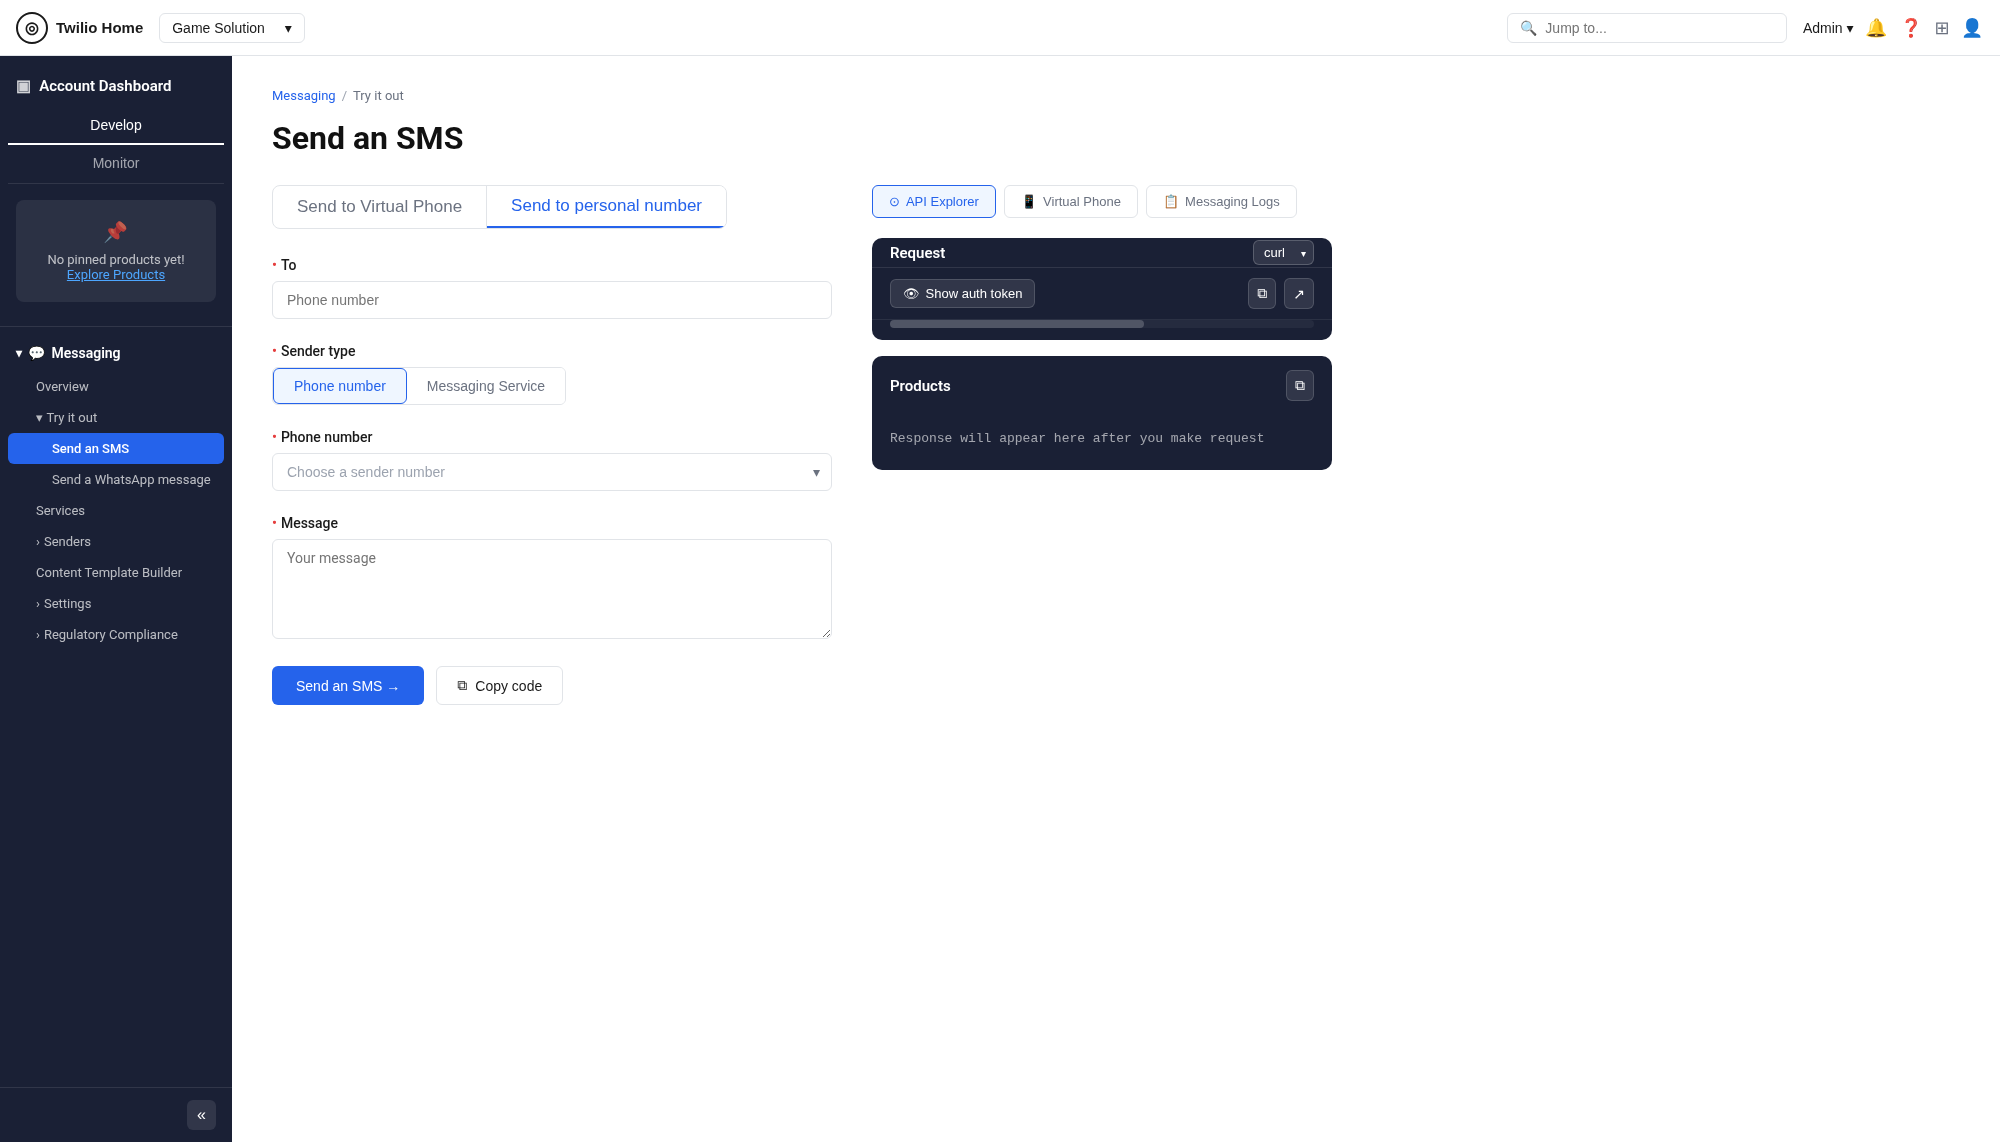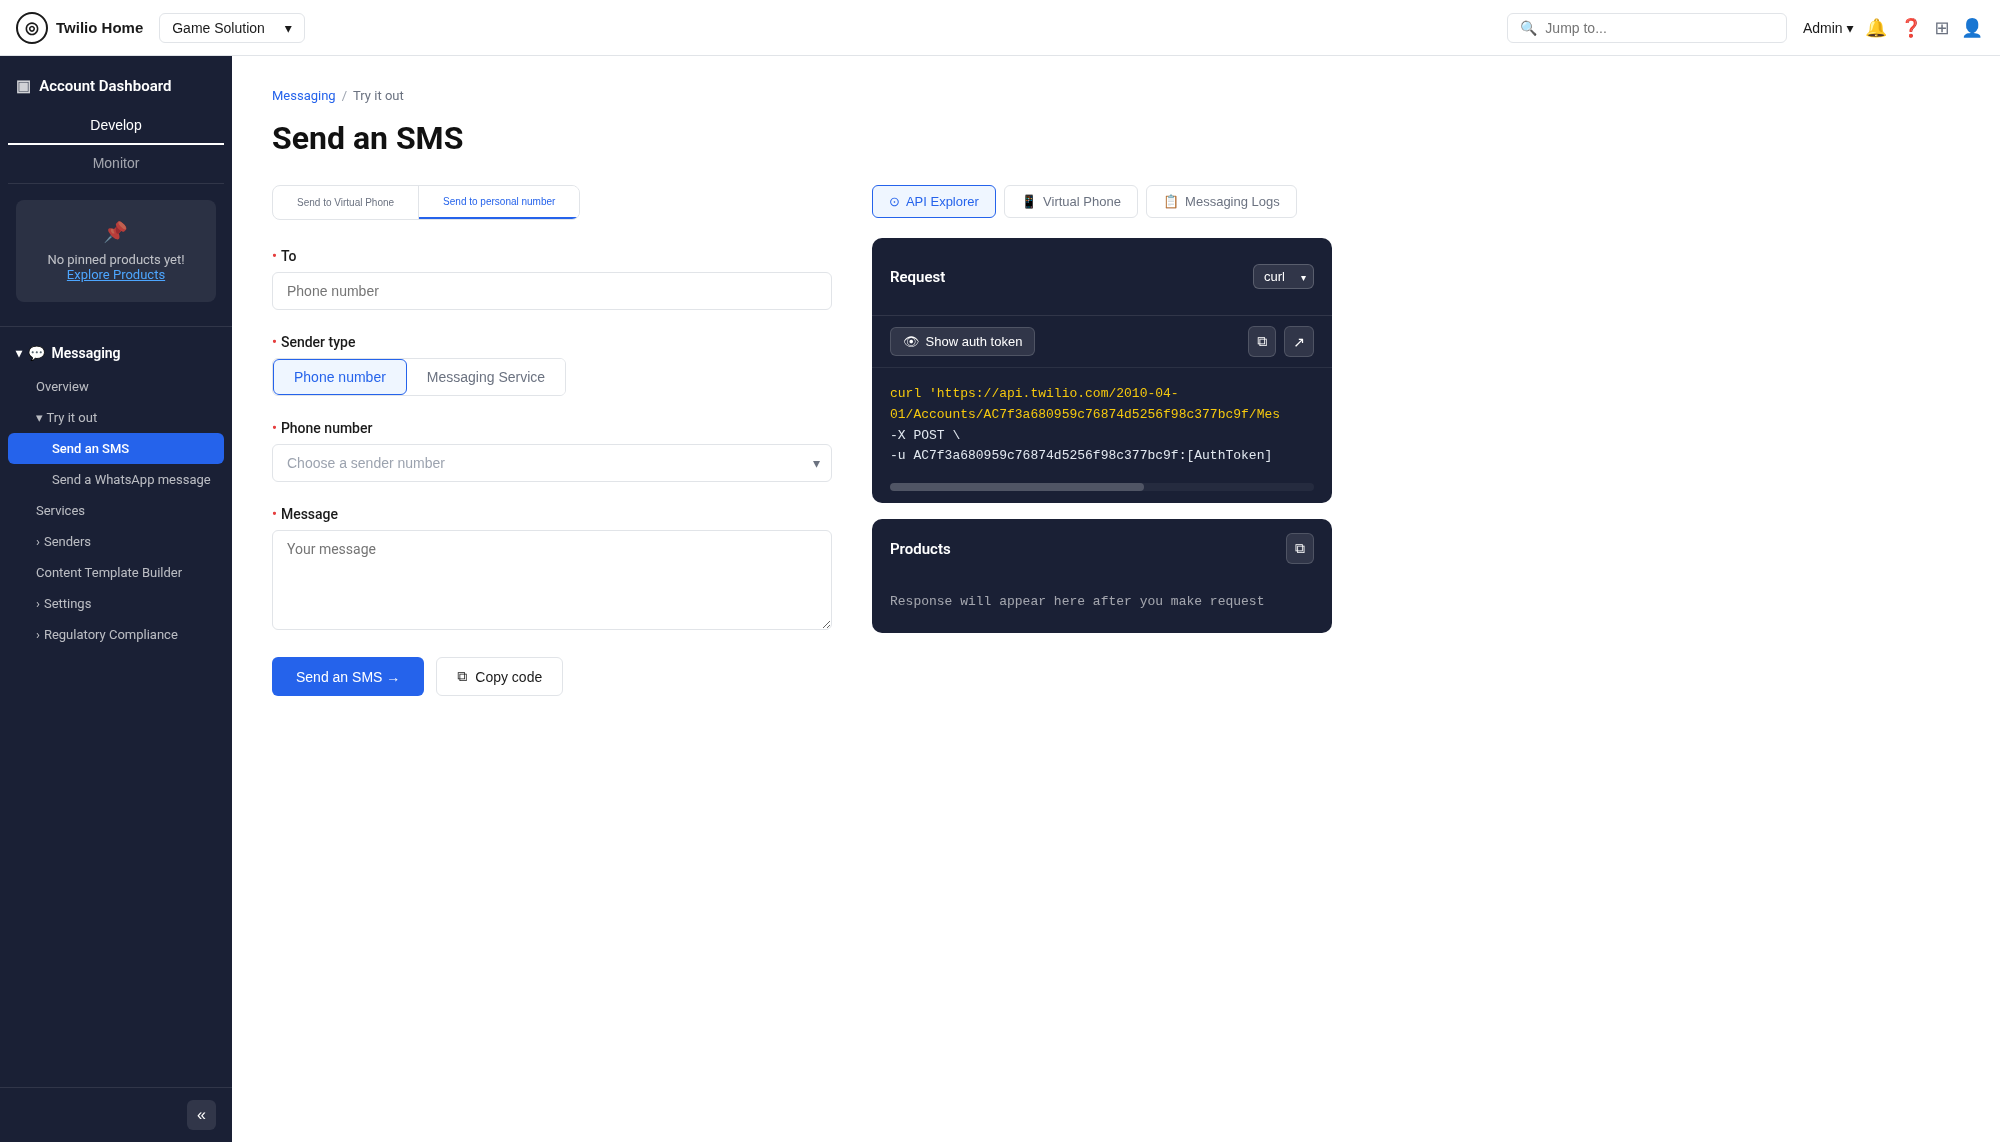--- a/index.html
+++ b/index.html
@@ -101,21 +101,21 @@
     
     .content { flex: 1; overflow-y: auto; background: #fff; padding: 32px 40px; }
     .breadcrumb { display: flex; align-items: center; gap: 6px; font-size: 13px; margin-bottom: 16px; color: #6b7280; }
     .breadcrumb-link { color: #2563eb; cursor: pointer; text-decoration: none; }
     .breadcrumb-sep { color: #9ca3af; }
     .page-title { font-size: 32px; font-weight: 700; color: #111; margin-bottom: 28px; }
 
     
     .form-tabs { display: flex; border: 1px solid #e1e4e8; border-radius: 8px; width: fit-content; margin-bottom: 28px; overflow: hidden; }
     .form-tab {
-      padding: 10px 24px; font-size: 10px; cursor: pointer; background: none; border: none;
+      padding: 10px 24px; font-size: 17px; cursor: pointer; background: none; border: none;
       color: #6b7280; border-right: 1px solid #e1e4e8;
     }
     .form-tab:last-child { border-right: none; }
     .form-tab.active { background: #fff; color: #2563eb; font-weight: 500; border-bottom: 2px solid #2563eb; }
 
     
     .two-col { display: flex; gap: 40px; }
     .form-col { flex: 1; max-width: 560px; }
     .field-group { margin-bottom: 24px; }
     .field-label {
@@ -167,21 +167,21 @@
       display: flex; align-items: center; gap: 6px; padding: 8px 16px;
       border: 1px solid #e1e4e8; border-radius: 6px; font-size: 13px;
       cursor: pointer; background: #fff; color: #6b7280;
     }
     .panel-tab.active { border-color: #2563eb; color: #2563eb; background: #eff6ff; }
     .code-box {
       background: #1a2035; border-radius: 10px; overflow: hidden; margin-bottom: 16px;
     }
     .code-box-header {
       display: flex; align-items: center; justify-content: space-between;
-      padding: 26px 18px; border-bottom: 1px solid rgba(255,255,255,0.1);
+      padding: 2px 18px; border-bottom: 1px solid rgba(255,255,255,0.1);
     }
     .code-box-title { color: #fff; font-weight: 600; font-size: 15px; }
     .code-lang-select {
       background: rgba(255,255,255,0.1); border: 1px solid rgba(255,255,255,0.2);
       border-radius: 6px; color: #fff; padding: 4px 28px 4px 10px; font-size: 13px;
       appearance: none; cursor: pointer; outline: none;
     }
     .code-lang-wrapper { position: relative; }
     .code-lang-arrow { position: absolute; right: 8px; top: 50%; transform: translateY(-50%); color: #fff; font-size: 10px; pointer-events: none; }
     .code-auth {
@@ -394,26 +394,20 @@
           <div class="code-auth">
             <button class="show-auth-btn">
               <span>👁</span>
               <span>Show auth token</span>
             </button>
             <div class="code-actions">
               <button class="code-icon-btn">⧉</button>
               <button class="code-icon-btn">↗</button>
             </div>
           </div>
-          <div class="code-content">
-            <div class="code-url">curl 'https://api.twilio.com/2010-04-</div>
-            <div class="code-url">01/Accounts/AC7f3a680959c76874d5256f98c377bc9f/Mes</div>
-            <div class="code-text">-X POST \</div>
-            <div class="code-text">-u AC7f3a680959c76874d5256f98c377bc9f:[AuthToken]</div>
-          </div>
           <div class="code-scrollbar">
             <div class="code-scrollbar-thumb"></div>
           </div>
         </div>
 
         <div class="response-box">
           <div class="response-header">
             <span class="response-title">Products</span>
             <button class="response-icon-btn">⧉</button>
           </div>

